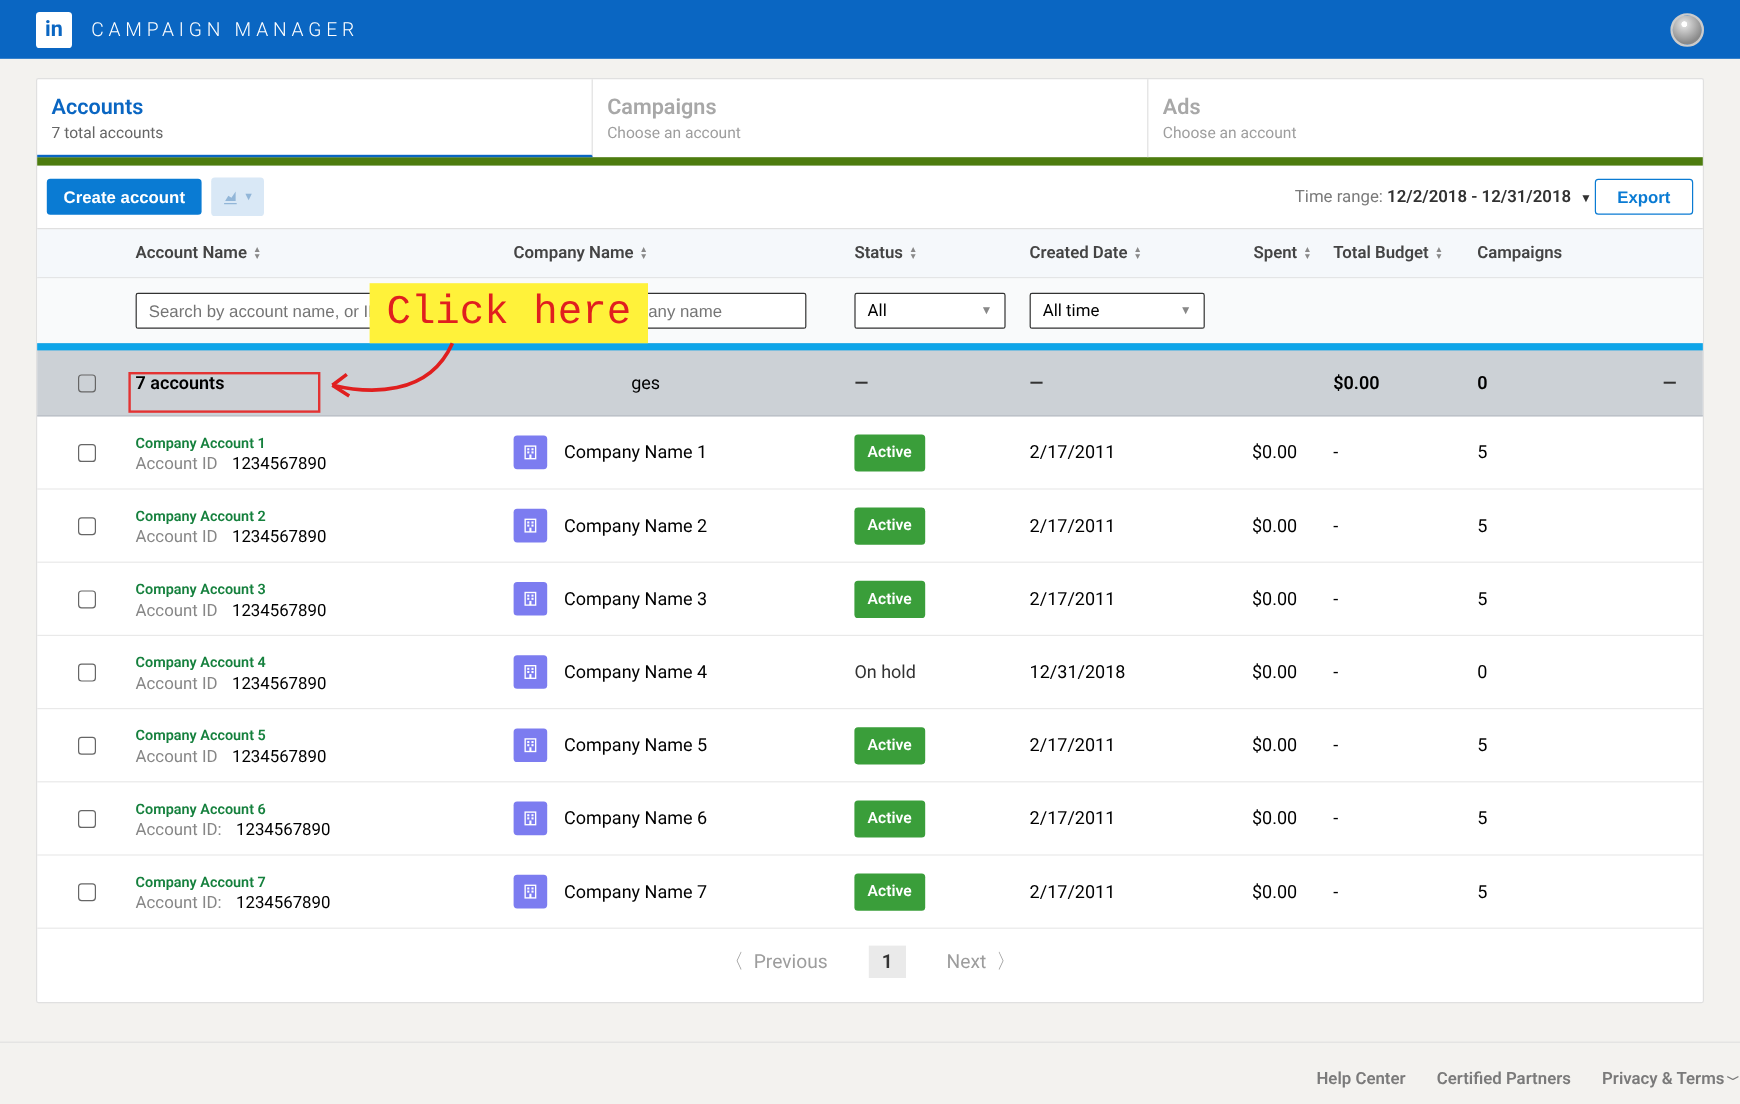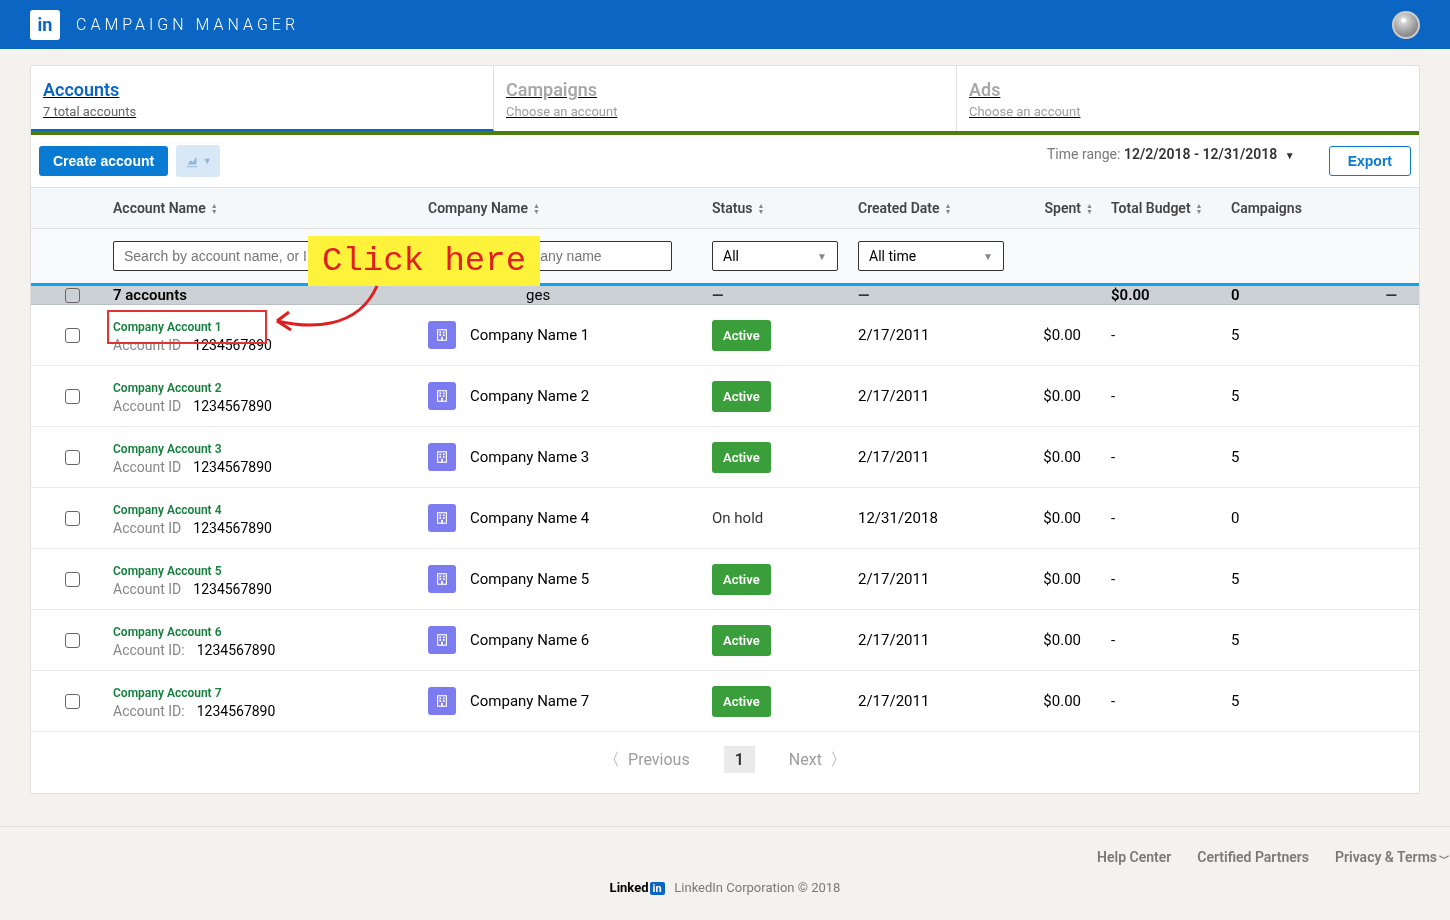--- a/index.html
+++ b/index.html
@@ -6,35 +6,35 @@
 body { font-family:-apple-system,BlinkMacSystemFont,"Segoe UI",Roboto,Helvetica,Arial,sans-serif; background:#f3f2ef; color:#000; font-size:14px; width:1450px; }
 .header { background:#0A66C2; height:49px; display:flex; align-items:center; padding:0 30px; justify-content:space-between; }
 .logo-wrap { display:flex; align-items:center; gap:16px; }
 .logo-in { width:30px; height:30px; background:#fff; color:#0A66C2; font-weight:700; font-size:18px; display:flex; align-items:center; justify-content:center; border-radius:3px; }
 .logo-text { color:#fff; font-size:16px; letter-spacing:4px; font-weight:300; }
 .avatar { width:28px; height:28px; border-radius:50%; background:#999; border:2px solid #ccc; background:radial-gradient(circle at 40% 30%, #fff 10%, #d8d8d8 12%, #8a8a8a 70%); }
 
 .container { padding:16px 30px 0 30px; }
 .panel { background:#fff; border:1px solid #e0e0e0; border-radius:2px; }
 
-.tabs { display:flex; border-bottom:4px solid #4d7c0f;text-decoration:underline; }
+.tabs { display:flex; border-bottom:7px solid #4d7c0f; }
 .tab { flex:1; padding:13px 12px 10px 12px; border-right:1px solid #e0e0e0; }
 .tab:last-child { border-right:none; }
 .tab.active { border-bottom:2px solid #0a66c2; }
 .tab-title { font-size:18px; font-weight:600; color:#a8a8a8; margin-bottom:4px; }
 .tab.active .tab-title { color:#0a66c2; }
 .tab-sub { font-size:13px; color:#9e9e9e; }
 .tab.active .tab-sub { color:#666; }
 
 .toolbar { display:flex; align-items:center; padding:10px 8px; justify-content:space-between; }
 .toolbar-left { display:flex; gap:8px; align-items:center; }
 .btn-primary { background:#0a7bd3; color:#fff; border:none; padding:7px 14px; font-size:14px; font-weight:600; border-radius:3px; cursor:pointer; }
 .btn-chart { background:#d9e8f6; border:none; width:44px; height:32px; border-radius:3px; display:flex; align-items:center; justify-content:center; gap:4px; color:#92b6d8; cursor:pointer; }
 .btn-chart svg { width:14px; height:14px; }
-.toolbar-right { display:flex; gap:34px; }
+.toolbar-right { display:flex; align-items:center; gap:2px; }
 .time-range { font-size:14px; color:#323232; cursor:pointer; }
 .time-range-lbl { color:#7a7a7a; }
 .time-range-val { font-weight:600; }
 .btn-export { background:#fff; border:1px solid #0a7bd3; color:#0a7bd3; padding:6px 18px; font-size:14px; font-weight:600; border-radius:3px; cursor:pointer; }
 
 .thead { display:flex; background:#f5f8fb; border-top:1px solid #e0e0e0; border-bottom:1px solid #e0e0e0; padding:12px 0; font-size:14px; font-weight:600; color:#444; }
 .cchk { width:82px; display:flex; justify-content:center; align-items:center; }
 .cacct { width:315px; padding-right:10px; }
 .ccomp { width:284px; }
 .cstat { width:146px; }
@@ -46,21 +46,21 @@
 .cmisc { flex:1; text-align:right; padding-right:22px; }
 .sortic { display:inline-flex; flex-direction:column; margin-left:5px; vertical-align:middle; font-size:7px; line-height:6px; color:#888; cursor:pointer; }
 
 .filters { display:flex; padding:12px 0; background:#f9fafb; }
 .finput { border:1px solid #323232; padding:6px 10px; font-size:14px; border-radius:2px; background:#fff; }
 .cacct .finput { width:252px; }
 .ccomp .finput { width:244px; }
 .fsel { border:1px solid #323232; padding:6px 10px; font-size:14px; border-radius:2px; background:#fff; width:126px; display:flex; justify-content:space-between; align-items:center; cursor:pointer; }
 .fsel .arr { font-size:10px; color:#888; }
 
-.summary { display:flex; align-items:center; background:#ccd1d6; border-top:3px solid #0ea5e9; border-bottom:1px solid #b8bec5; padding:0 0; font-size:15px;justify-content:flex-end; }
+.summary { display:flex; align-items:center; background:#ccd1d6; border-top:6px solid #0ea5e9; border-bottom:1px solid #b8bec5; padding:18px 0; font-size:15px;justify-content:flex-end; }
 .summary .cchk .cb { margin:0; }
 .summary .mdash { font-weight:bold; color:#333; }
 
 .row { display:flex; align-items:center; padding:12px 0; border-bottom:1px solid #e9e9e9; font-size:15px; }
 .acct-name { color:#15803d; font-weight:600; font-size:12px; cursor:pointer; display:inline-block; }
 .acct-id { color:#878787; font-size:14px; margin-top:2px; }
 .acct-id-val { color:#000000; margin-left:12px; }
 .compcell { display:flex; align-items:center; gap:14px; }
 .compicon { width:28px; height:28px; background:#7c7cf0; border-radius:3px; display:flex; align-items:center; justify-content:center; color:#fff; font-size:12px; }
 .status-pill { display:inline-block; padding:8px 11px; border-radius:3px; font-size:13px; font-weight:600; }

